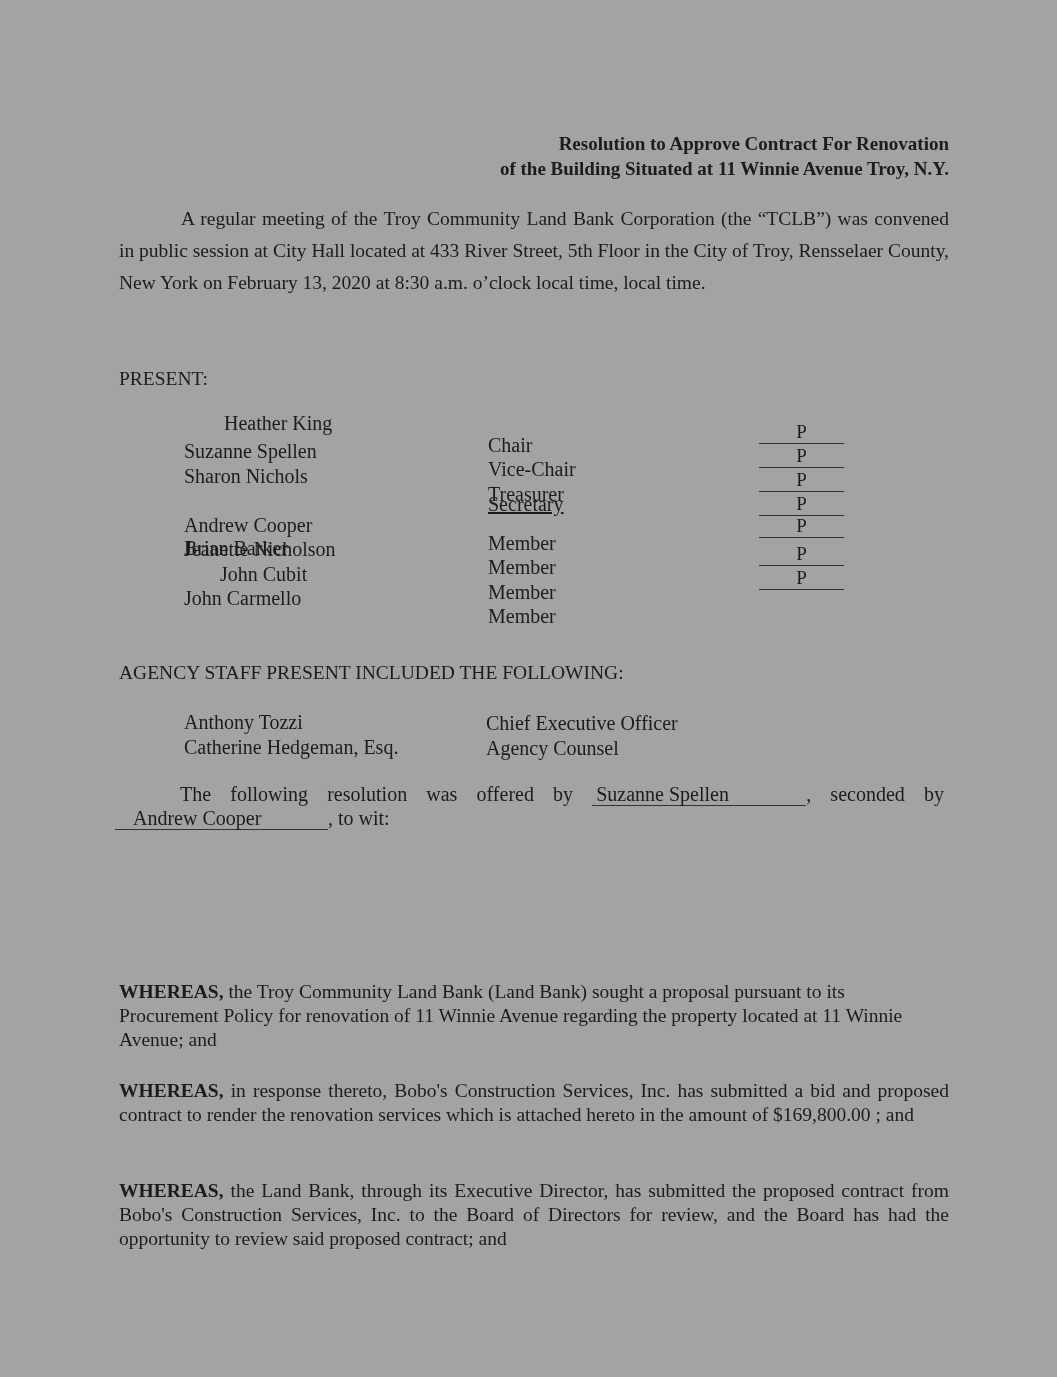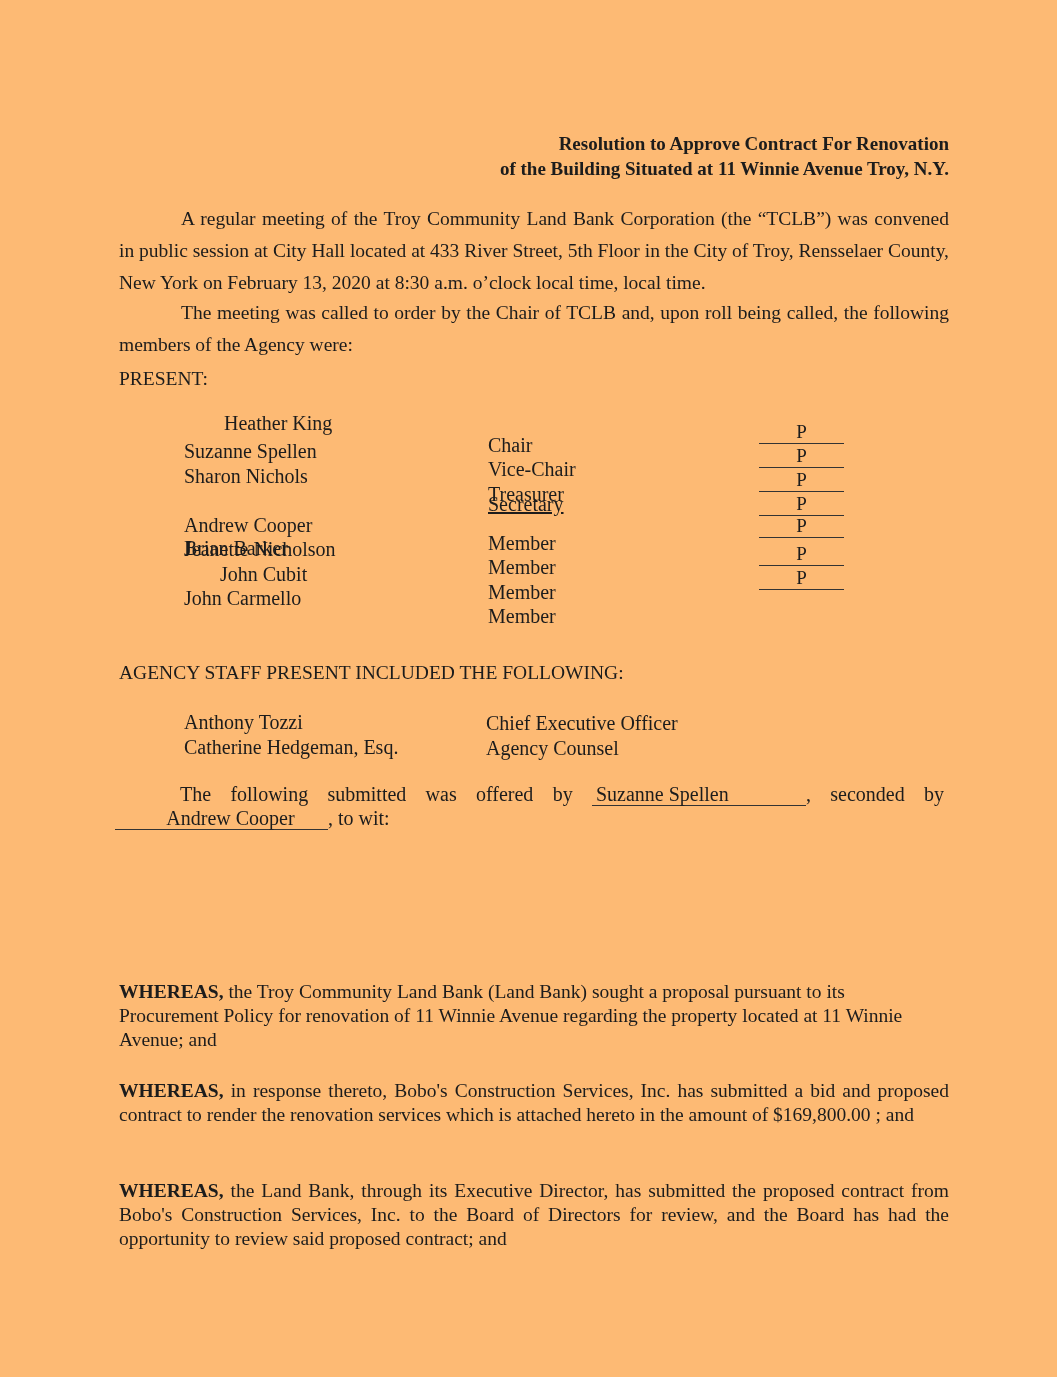--- a/index.html
+++ b/index.html
@@ -14,21 +14,21 @@
       overflow: hidden;
       font-family: "Liberation Serif", "DejaVu Serif", serif;
       color: #1c1c1c;
       font-size: 20px;
     }
     .page {
       position: absolute;
       left: 0; top: 0;
       width: 1057px;
       height: 1377px;
-      background: #fdba74;
+      background: #a3a3a3;
     }
     .abs { position: absolute; }
     .title-block {
       right: 108px;
       top: 131px;
       text-align: right;
       font-weight: bold;
       font-size: 19px;
       line-height: 25px;
     }
@@ -78,21 +78,20 @@
       border-bottom: 1.5px solid #333;
       padding-left: 4px;
       line-height: 22px;
     }
     .blank-offered { width: 210px; }
     .blank-seconded { width: 205px; }
     .motion-line2 {
       left: 115px;
       top: 807px;
       font-size: 20px;
-      text-align: center;
     }
     .heading2 {
       left: 119px;
       top: 881px;
       width: 830px;
       font-weight: bold;
       font-size: 19px;
       line-height: 25px;
     }
     .whereas {
@@ -111,23 +110,20 @@
 
   <div class="abs title-block">
     <div>Resolution to Approve Contract For Renovation</div>
     <div>of the Building Situated at 11 Winnie Avenue Troy, N.Y.</div>
   </div>
 
   <div class="abs para" style="top:203px;">
     <span class="indent"></span><span>A regular meeting of the Troy Community Land Bank Corporation (the “TCLB”) was convened in public session at City Hall located at 433 River Street, 5th Floor in the City of Troy, Rensselaer County, New York on February 13, 2020 at 8:30 a.m. o’clock local time, local time.</span>
   </div>
 
-  <div class="abs para" style="top:297px;">
-    <span class="indent"></span><span>The meeting was called to order by the Chair of TCLB and, upon roll being called, the following members of the Agency were:</span>
-  </div>
 
   <div class="abs label" style="top:368px;">PRESENT:</div>
 
   <div>
     <div class="abs roster-name" style="top:412px;margin-left:40px;">Heather King</div>
     <div class="abs roster-title" style="top:418px;">Chair</div>
     <div class="abs mark-cell" style="top:420px;">P</div>
 
     <div class="abs roster-name" style="top:440px;">Suzanne Spellen</div>
     <div class="abs roster-title" style="top:442px;">Vice-Chair</div>
@@ -162,21 +158,21 @@
   <div>
     <div class="abs staff-name" style="top:711px;">Anthony Tozzi</div>
     <div class="abs staff-title" style="top:712px;">Chief Executive Officer</div>
     <div class="abs staff-name" style="top:736px;">Catherine Hedgeman, Esq.</div>
     <div class="abs staff-title" style="top:737px;">Agency Counsel</div>
   </div>
 
   <div class="abs motion-line1">
     <span>The</span>
     <span>following</span>
-    <span>submitted</span>
+    <span>resolution</span>
     <span>was</span>
     <span>offered</span>
     <span>by</span>
     <span><span class="blank blank-offered">Suzanne Spellen</span><span>,</span></span>
     <span>seconded</span>
     <span>by</span>
   </div>
   <div class="abs motion-line2">
     <span class="blank blank-seconded" style="padding-left:18px; width:195px;">Andrew Cooper</span><span>, to wit:</span>
   </div>

